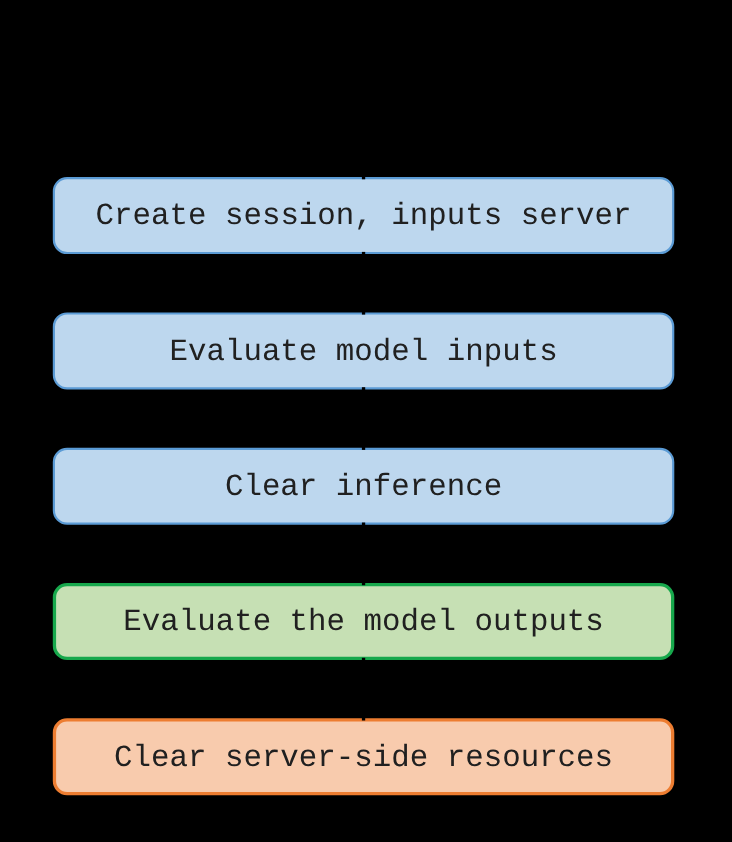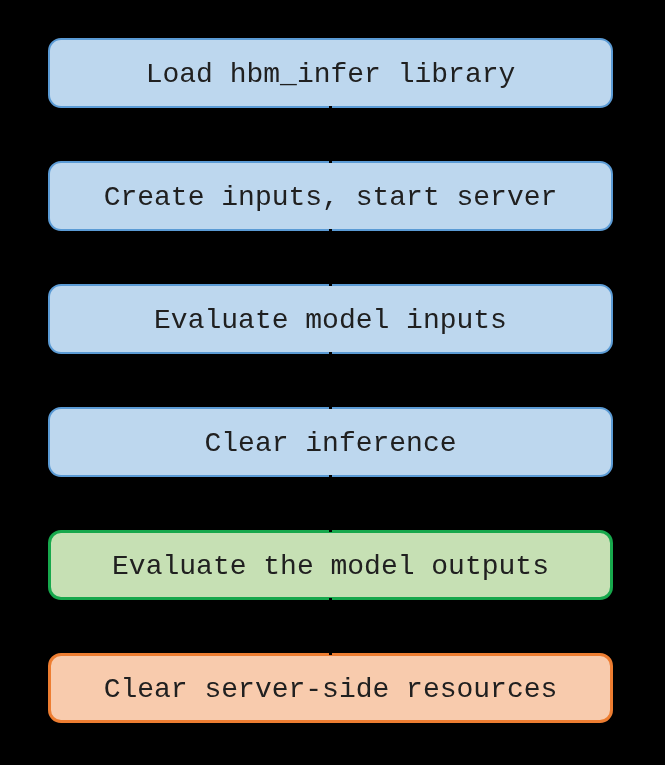--- a/index.html
+++ b/index.html
@@ -55,30 +55,27 @@
     border-left: 5px solid transparent;
     border-right: 5px solid transparent;
     border-top: 7px solid var(--connector, #000);
   }
 </style>
 </head>
 <body>
 
 <div class="canvas">
 
-  <div class="node blue" style="top:38px">
-    <span class="node-label">Load hbm_infer library</span>
-  </div>
 
   <div class="connector" style="top:106px">
     <span class="arrowhead"></span>
   </div>
 
   <div class="node blue" style="top:161px">
-    <span class="node-label">Create inputs, start server</span>
+    <span class="node-label">Create session, inputs server</span>
   </div>
 
   <div class="connector" style="top:229px">
     <span class="arrowhead"></span>
   </div>
 
   <div class="node blue" style="top:284px">
     <span class="node-label">Evaluate model inputs</span>
   </div>
 

